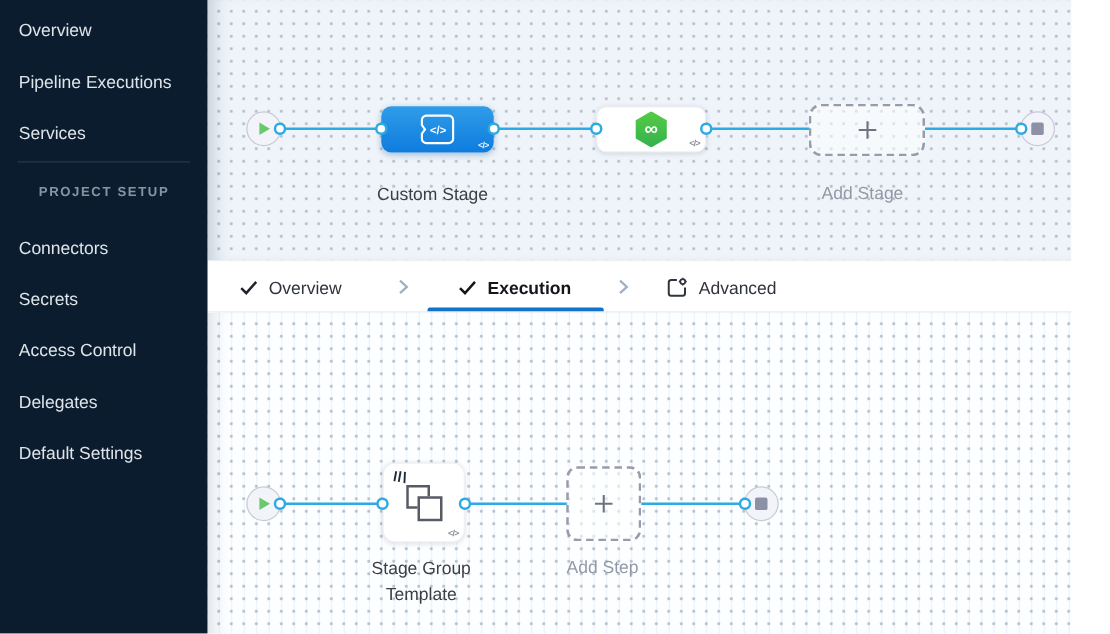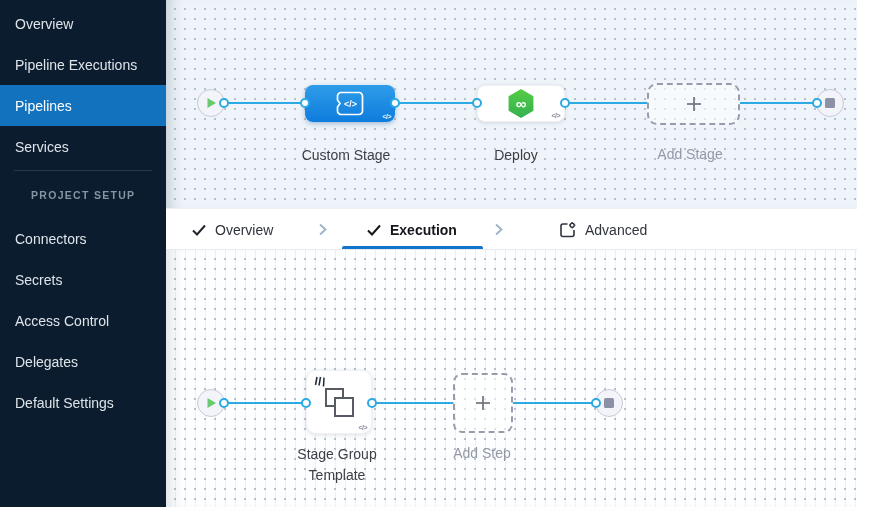--- a/index.html
+++ b/index.html
@@ -71,23 +71,20 @@
 
 <div class="screen">
 
   <nav class="sidebar">
     <div class="nav-item">
         <span>Overview</span>
       </div>
     <div class="nav-item">
         <span>Pipeline Executions</span>
       </div>
-    <div class="nav-item active">
-        <span>Pipelines</span>
-      </div>
     <div class="nav-item">
         <span>Services</span>
       </div>
     <div class="side-divider"></div>
     <div class="section-label">PROJECT SETUP</div>
     <div class="setup-list">
       <div class="nav-item">
           <span>Connectors</span>
         </div>
       <div class="nav-item">
@@ -129,21 +126,20 @@
   <div class="port" style="left:300px; top:98px;"></div>
   <div class="port" style="left:390px; top:98px;"></div>
   <div class="node-label" style="left:276px; top:147px;">Custom Stage</div>
 
   <div class="stage-node node-white" style="left:477px; top:85px; width:88px; height:37px;">
     <div class="hex-icon">∞</div>
     <span class="code-badge dark">&lt;/&gt;</span>
   </div>
   <div class="port" style="left:472px; top:98px;"></div>
   <div class="port" style="left:560px; top:98px;"></div>
-  <div class="node-label" style="left:446px; top:147px;">Deploy</div>
 
   <div class="stage-node node-dashed" style="left:647px; top:83px; width:93px; height:42px; border-radius:10px;">
     <svg width="18" height="18">
         <line x1="9" y1="2" x2="9" y2="16" stroke="#6f7380" stroke-width="1.7"></line>
         <line x1="2" y1="9" x2="16" y2="9" stroke="#6f7380" stroke-width="1.7"></line>
       </svg>
   </div>
   <div class="node-label muted" style="left:620px; top:146px;">Add Stage</div>
 
   <div class="term-node" style="left:816px; top:89px;">
@@ -164,21 +160,21 @@
     <div class="tab active" style="left:201px;">
       <svg width="14" height="12">
           <polyline points="1,6.5 5,10.5 13,1.5" fill="none" stroke="#14161c" stroke-width="2"></polyline>
         </svg>
       <span class="tab-label">Execution</span>
     </div>
     <div class="tab-underline"></div>
     <svg class="tab-chevron" style="left:329px;" width="8" height="13">
         <polyline points="1,1.5 6.5,6.5 1,11.5" fill="none" stroke="#9fb0c6" stroke-width="1.8"></polyline>
       </svg>
-    <div class="tab" style="left:393px;">
+    <div class="tab" style="left:367px;">
       <svg width="17" height="16" viewBox="0 0 17 16">
         <path d="M15 8 v4.5 a2 2 0 0 1 -2 2 H4 a2 2 0 0 1 -2 -2 V4 a2 2 0 0 1 2 -2 h4.5" fill="none" stroke="#30343d" stroke-width="1.6"></path>
         <circle cx="13.2" cy="3.2" r="2" fill="none" stroke="#30343d" stroke-width="1.4"></circle>
         <line x1="13.2" y1="0" x2="13.2" y2="1" stroke="#30343d" stroke-width="1.3"></line>
         <line x1="13.2" y1="5.4" x2="13.2" y2="6.4" stroke="#30343d" stroke-width="1.3"></line>
         <line x1="10" y1="3.2" x2="11" y2="3.2" stroke="#30343d" stroke-width="1.3"></line>
         <line x1="15.4" y1="3.2" x2="16.4" y2="3.2" stroke="#30343d" stroke-width="1.3"></line>
       </svg>
       <span class="tab-label">Advanced</span>
     </div>

